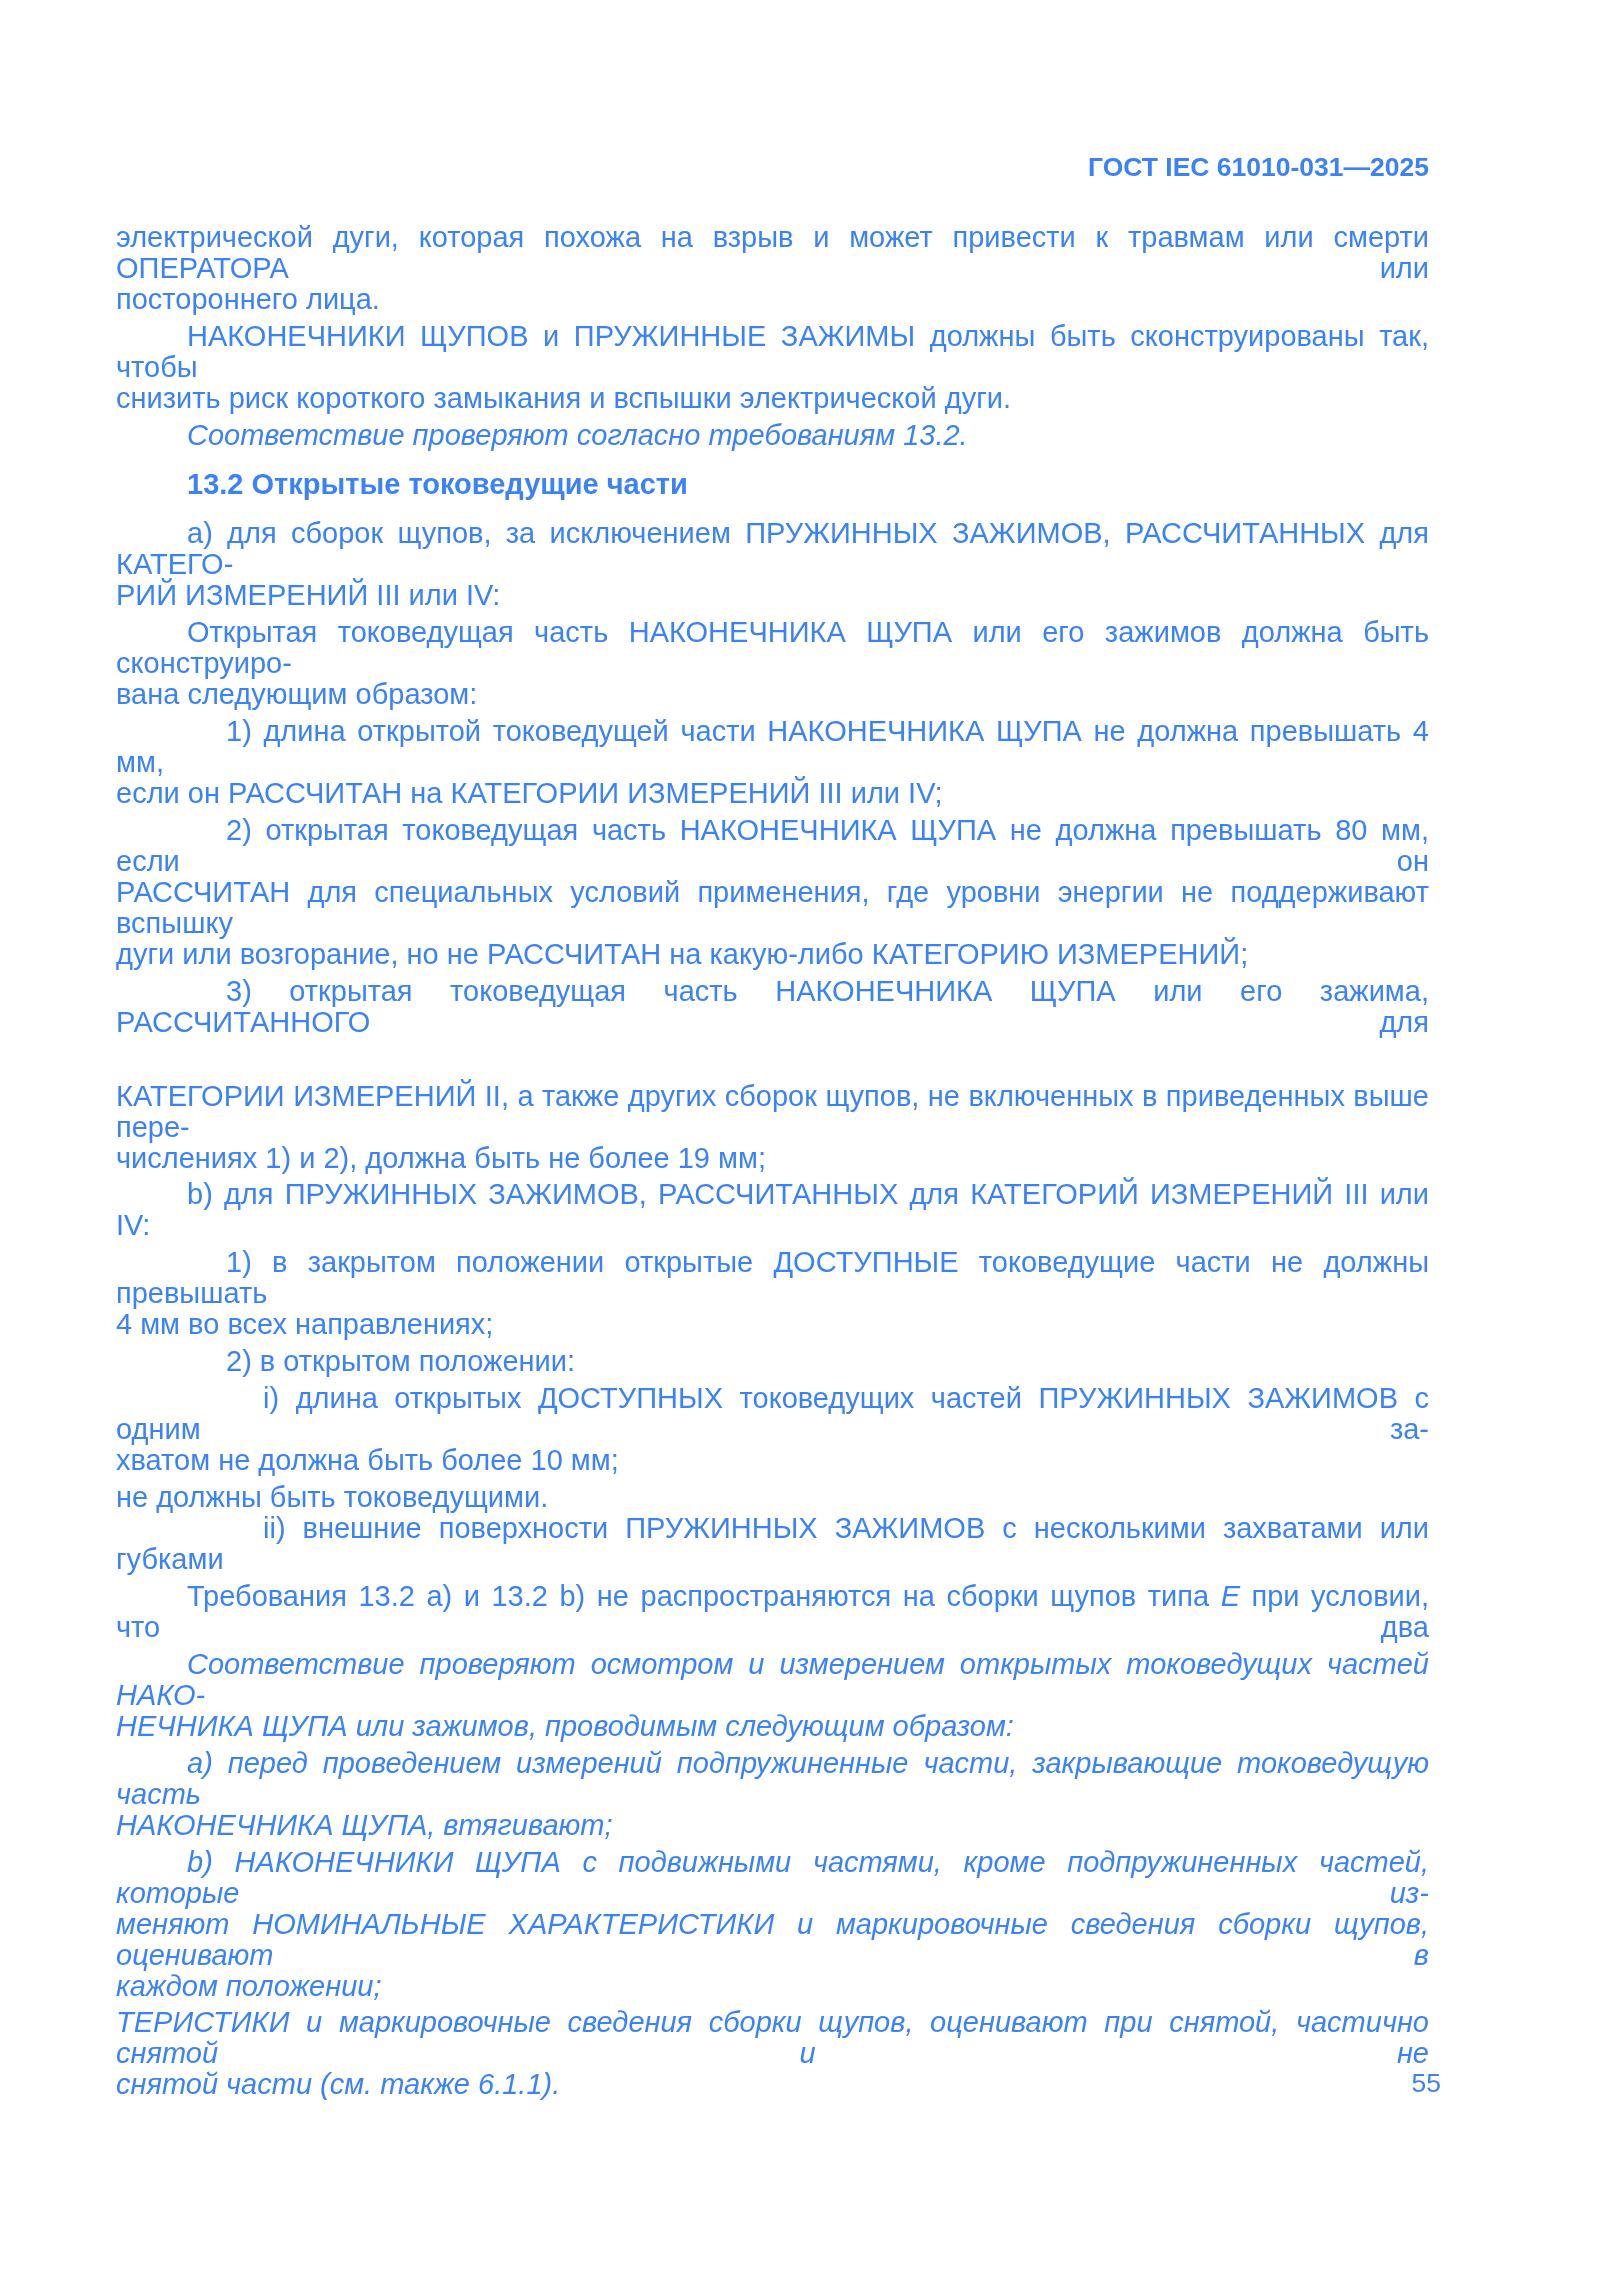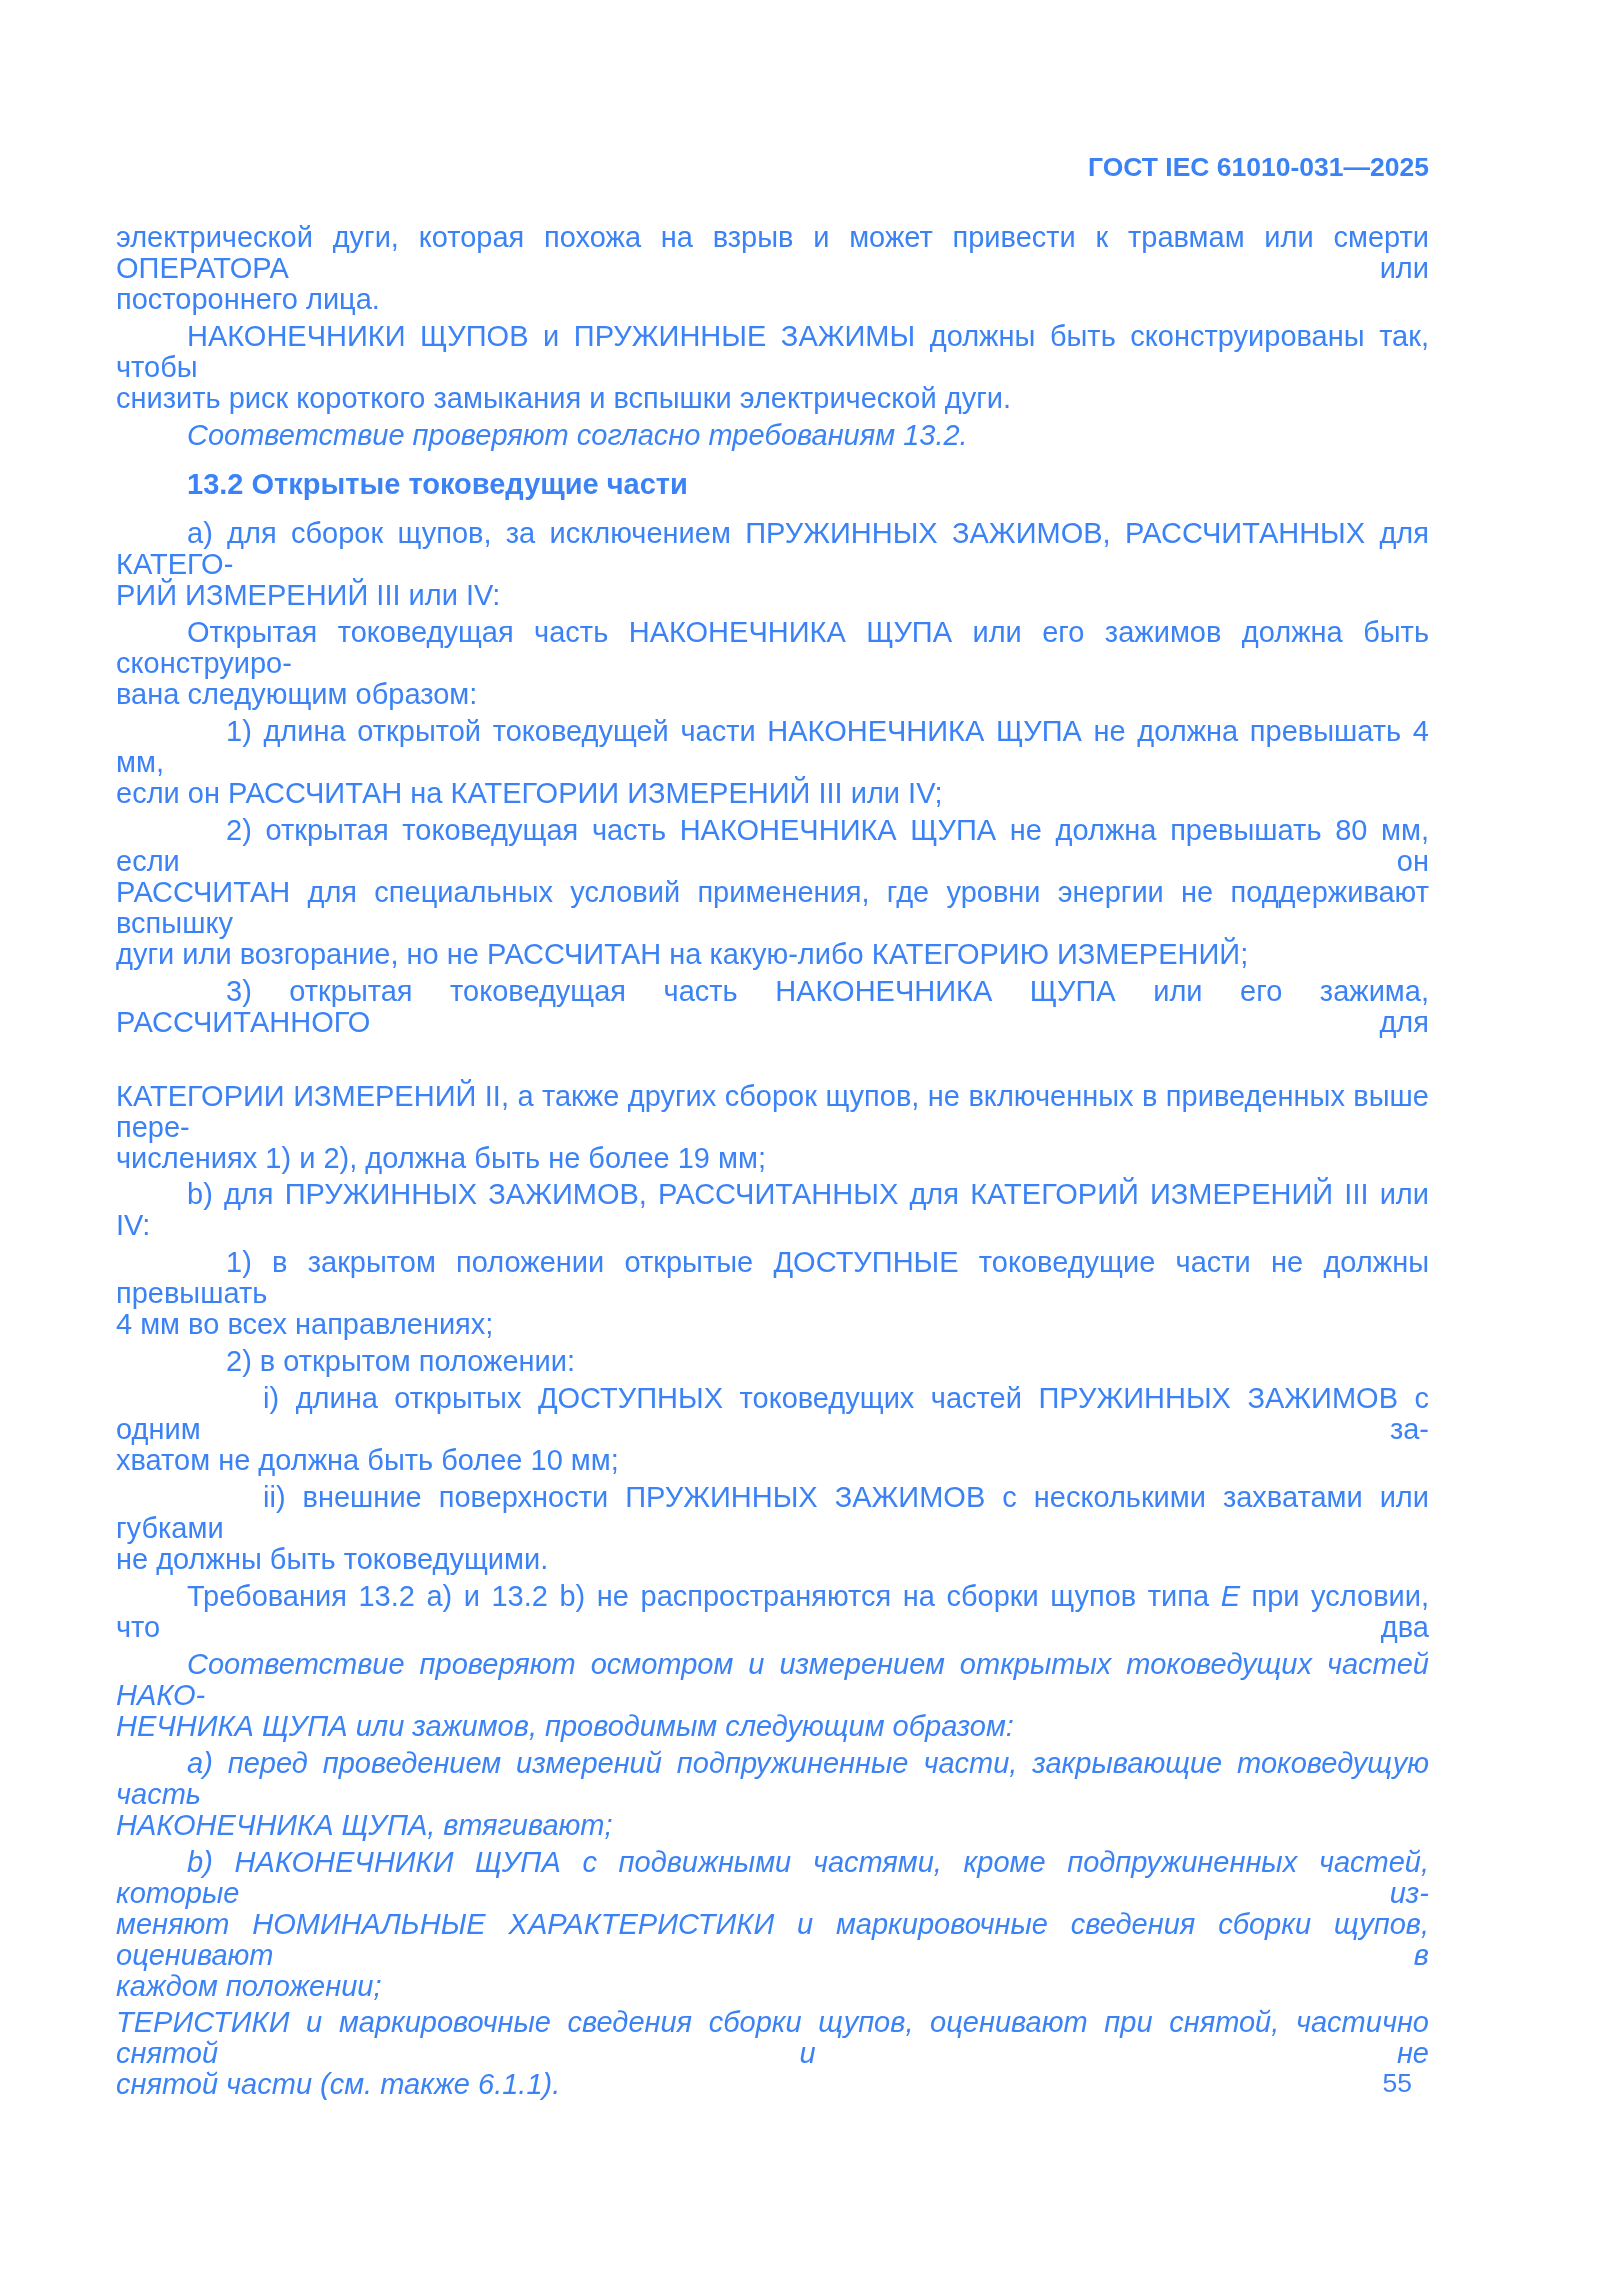--- a/index.html
+++ b/index.html
@@ -30,21 +30,21 @@
   .para .line.last { text-align-last:left; }
   .para.heading {
     font-weight:bold;
     margin-top:18.6px;
     margin-bottom:17.6px;
   }
   .para.heading .line { text-align:left; text-align-last:left; }
   .para.italic { font-style:italic; }
   .it { font-style:italic; }
   .page-number {
-    position:absolute; top:2068px; left:99px; width:1313px;
+    position:absolute; top:2068px; left:128px; width:1313px;
     text-align:right;
     font-size:26.5px;
     line-height:31px;
   }
 </style>
 </head>
 <body>
 
 <div class="page">
   <div class="running-header">
@@ -95,22 +95,22 @@
         <div class="line last" style="text-indent: 0px;">4 мм во всех направлениях;</div>
       </div>
       <div class="para">
         <div class="line last" style="text-indent: 110px;">2) в открытом положении:</div>
       </div>
       <div class="para">
         <div class="line" style="text-indent: 147px;">i) длина открытых ДОСТУПНЫХ токоведущих частей ПРУЖИННЫХ ЗАЖИМОВ с одним за-</div>
         <div class="line last" style="text-indent: 0px;">хватом не должна быть более 10 мм;</div>
       </div>
       <div class="para">
+        <div class="line last" style="text-indent: 0px;">не должны быть токоведущими.</div>
         <div class="line" style="text-indent: 147px;">ii) внешние поверхности ПРУЖИННЫХ ЗАЖИМОВ с несколькими захватами или губками</div>
-        <div class="line last" style="text-indent: 0px;">не должны быть токоведущими.</div>
       </div>
       <div class="para">
         <div class="line" style="text-indent: 71px;"><span>Требования 13.2 a) и 13.2 b) не распространяются на сборки щупов типа </span><span class="it">Е</span><span> при условии, что два</span></div>
       </div>
       <div class="para italic">
         <div class="line" style="text-indent: 71px;">Соответствие проверяют осмотром и измерением открытых токоведущих частей НАКО-</div>
         <div class="line last" style="text-indent: 0px;">НЕЧНИКА ЩУПА или зажимов, проводимым следующим образом:</div>
       </div>
       <div class="para italic">
         <div class="line" style="text-indent: 71px;">a) перед проведением измерений подпружиненные части, закрывающие токоведущую часть</div>

